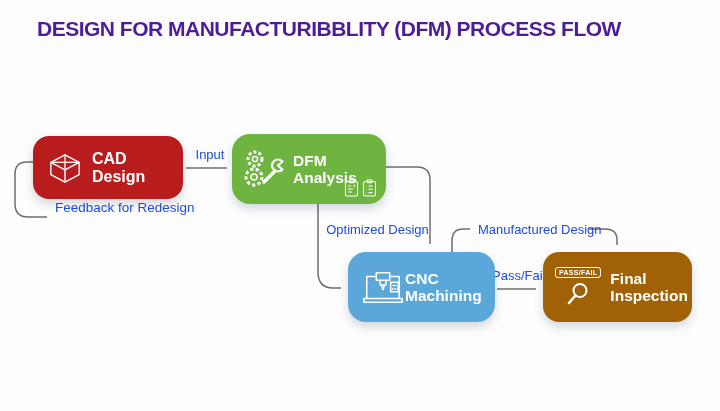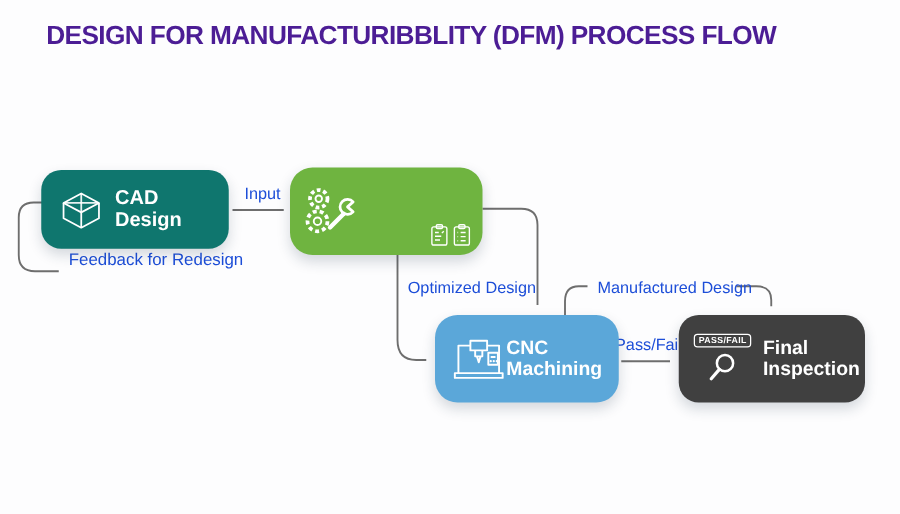--- a/index.html
+++ b/index.html
@@ -115,40 +115,41 @@
     <path d="M452,252 V241 Q452,229 463,229 H470"></path>
     <path d="M589,229 H605 Q617,229 617,240 V245" marker-end="url(#arrow)"></path>
   </svg>
 
   <div class="edge-label" style="left:188px; top:147px; width:44px;">Input</div>
   <div class="edge-label" style="left:55px; top:200px; font-size:13.5px;">Feedback for Redesign</div>
   <div class="edge-label" style="left:325px; top:222px; width:105px;">Optimized Design</div>
   <div class="edge-label" style="left:478px; top:222px; width:110px;">Manufactured Design</div>
   <div class="edge-label" style="left:492px; top:268px; width:50px;">Pass/Fail</div>
 
-  <div class="node node-cad" style="background: #0f766e;">
+  <div class="node node-cad" style="background: #b91c1c;">
     <svg width="38" height="34" viewBox="0 0 40 36" fill="none" stroke="#ffffff" stroke-width="1.5" stroke-linejoin="round">
       <path d="M20,4 L35,12 L20,20 L5,12 Z"></path>
       <path d="M5,12 V25 L20,33 L35,25 V12"></path>
       <path d="M20,20 V33"></path>
       <path d="M5,12 L20,12 L35,12" opacity="0.9"></path>
       <path d="M20,4 V20" opacity="0.9"></path>
     </svg>
     <span class="label">CAD Design</span>
   </div>
 
   <div class="node node-dfm" style="background: rgb(111, 180, 64);">
     <svg width="46" height="46" viewBox="0 0 46 46" fill="none" stroke="#ffffff">
       <circle cx="14" cy="13" r="7" stroke-width="3" stroke-dasharray="3 2.2"></circle>
       <circle cx="14" cy="13" r="2.6" stroke-width="1.5"></circle>
       <circle cx="13" cy="31" r="8" stroke-width="3" stroke-dasharray="3.2 2.4"></circle>
       <circle cx="13" cy="31" r="3" stroke-width="1.5"></circle>
       <path d="M23,36 L34,25" stroke-width="3.5" stroke-linecap="round"></path>
       <path d="M41.5,15.5 A6,6 0 1 0 41.5,23.5 L37,19.5 Z" stroke-width="2.2" stroke-linejoin="round"></path>
     </svg>
+    <span class="label">DFM Analysis</span>
     <span class="clipboards">
       <svg width="15" height="18" viewBox="0 0 15 18" fill="none" stroke="#ffffff" stroke-width="1.1">
         <rect x="1.5" y="2.5" width="12" height="14.5" rx="1.5"></rect>
         <rect x="5" y="0.8" width="5" height="3" rx="1"></rect>
         <path d="M4,7 h3 M4,10 h5 M4,13 h4"></path>
         <path d="M9.5,7.5 l1.5,-1.5"></path>
       </svg>
       <svg width="15" height="18" viewBox="0 0 15 18" fill="none" stroke="#ffffff" stroke-width="1.1">
         <rect x="1.5" y="2.5" width="12" height="14.5" rx="1.5"></rect>
         <rect x="5" y="0.8" width="5" height="3" rx="1"></rect>
@@ -164,21 +165,21 @@
       <path d="M20,13 V18 H26 V13"></path>
       <path d="M21.5,18 L23,23 L24.5,18"></path>
       <rect x="31" y="15" width="8" height="10"></rect>
       <path d="M33,22 h0.1 M35.5,22 h0.1 M38,22 h0.1" stroke-width="1.8" stroke-linecap="round"></path>
       <path d="M33,18.5 h4"></path>
       <path d="M3,32 H43 V36 H3 Z"></path>
     </svg>
     <span class="label">CNC Machining</span>
   </div>
 
-  <div class="node node-inspection" style="background: #404040;">
+  <div class="node node-inspection" style="background: #a16207;">
     <span class="inspect-left">
       <span class="badge">PASS/FAIL</span>
       <svg width="26" height="26" viewBox="0 0 26 26" fill="none" stroke="#ffffff">
         <circle cx="15" cy="9.5" r="6.5" stroke-width="2"></circle>
         <path d="M10.5,14.5 L4,22" stroke-width="2.6" stroke-linecap="round"></path>
       </svg>
     </span>
     <span class="label">Final Inspection</span>
   </div>
 

